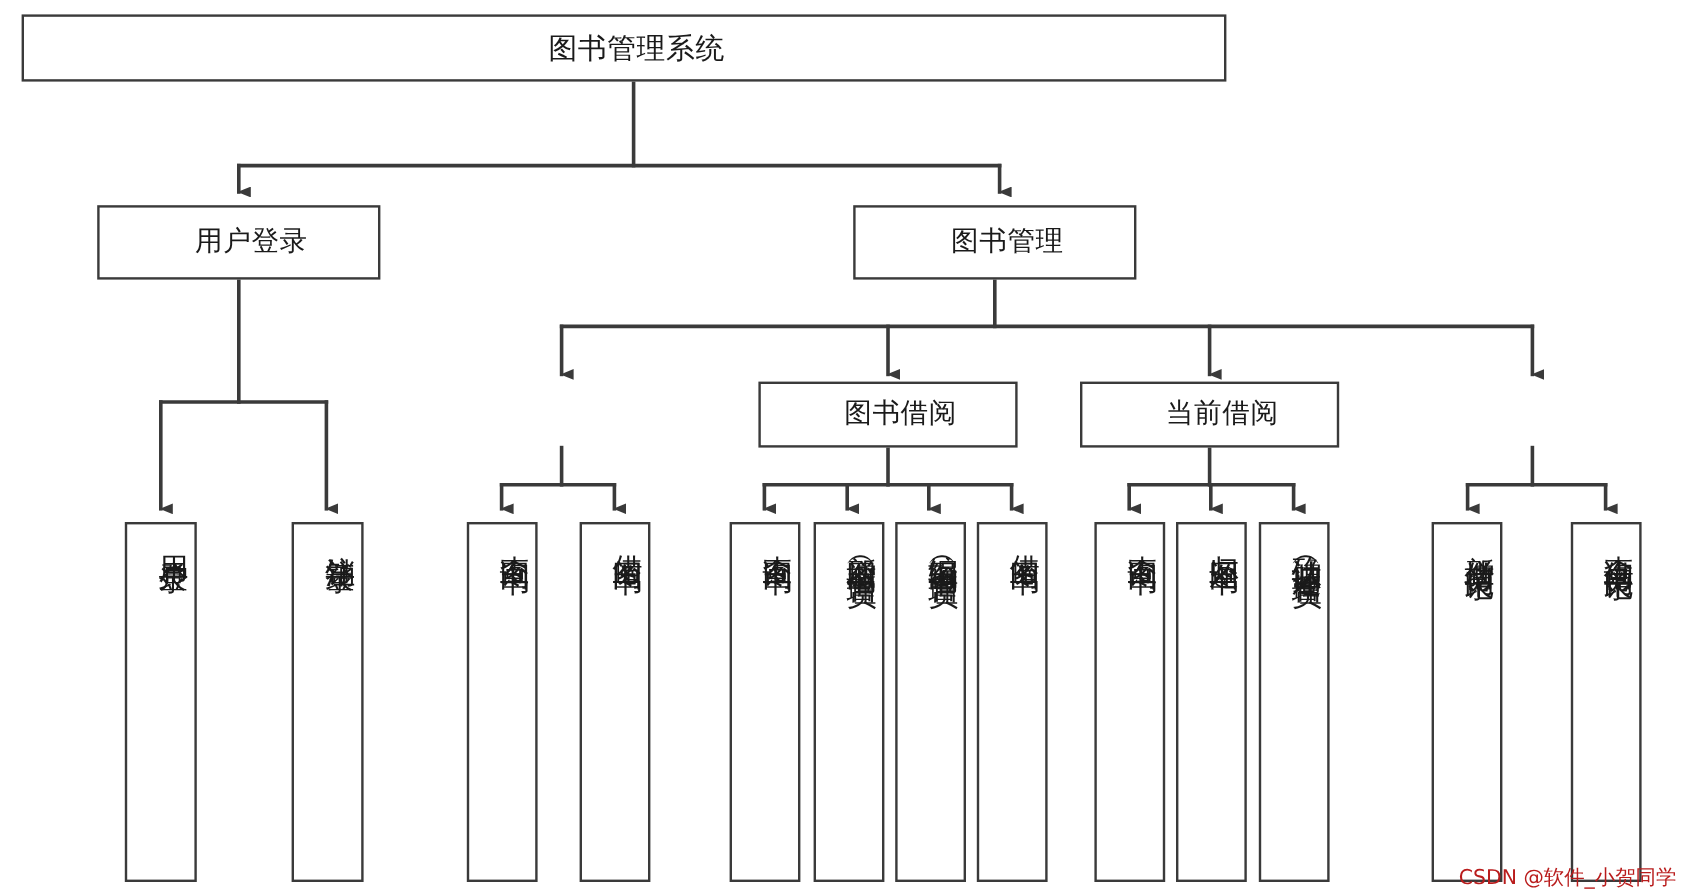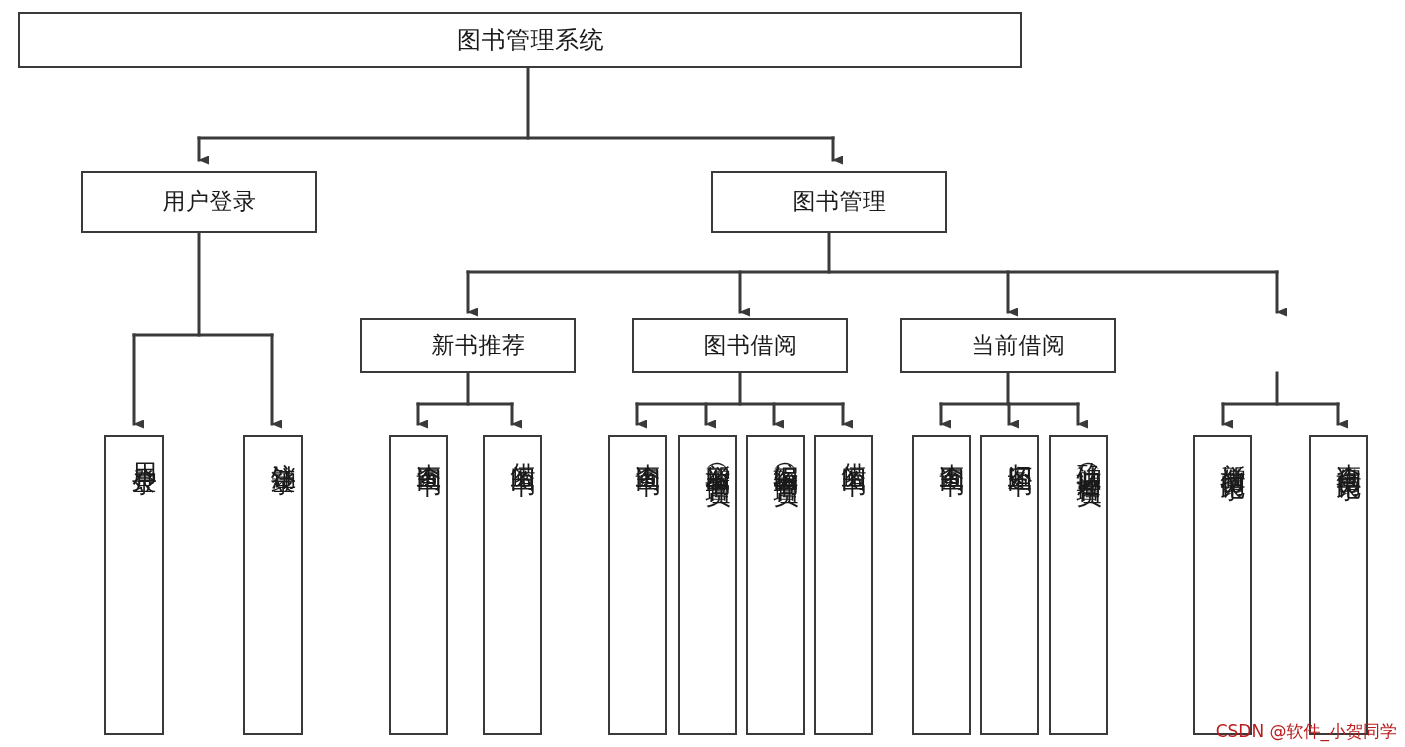--- a/index.html
+++ b/index.html
@@ -136,23 +136,20 @@
     <span class="node-label">图书管理系统</span>
   </div>
 
   <div class="node horiz" style="left:81px; top:171px; width:236px; height:62px;">
     <span class="node-label">用户登录</span>
   </div>
   <div class="node horiz" style="left:711px; top:171px; width:236px; height:62px;">
     <span class="node-label">图书管理</span>
   </div>
 
-  <div class="node horiz" style="left:360px; top:318px; width:216px; height:55px;">
-    <span class="node-label">新书推荐</span>
-  </div>
   <div class="node horiz" style="left:900px; top:318px; width:216px; height:55px;">
     <span class="node-label">当前借阅</span>
   </div>
   <div class="node horiz" style="left:632px; top:318px; width:216px; height:55px;">
     <span class="node-label">图书借阅</span>
   </div>
 
   <div class="node vert" style="left:104px; top:435px; width:60px; height:300px;">
     <span class="node-label">用户登录</span>
   </div>

